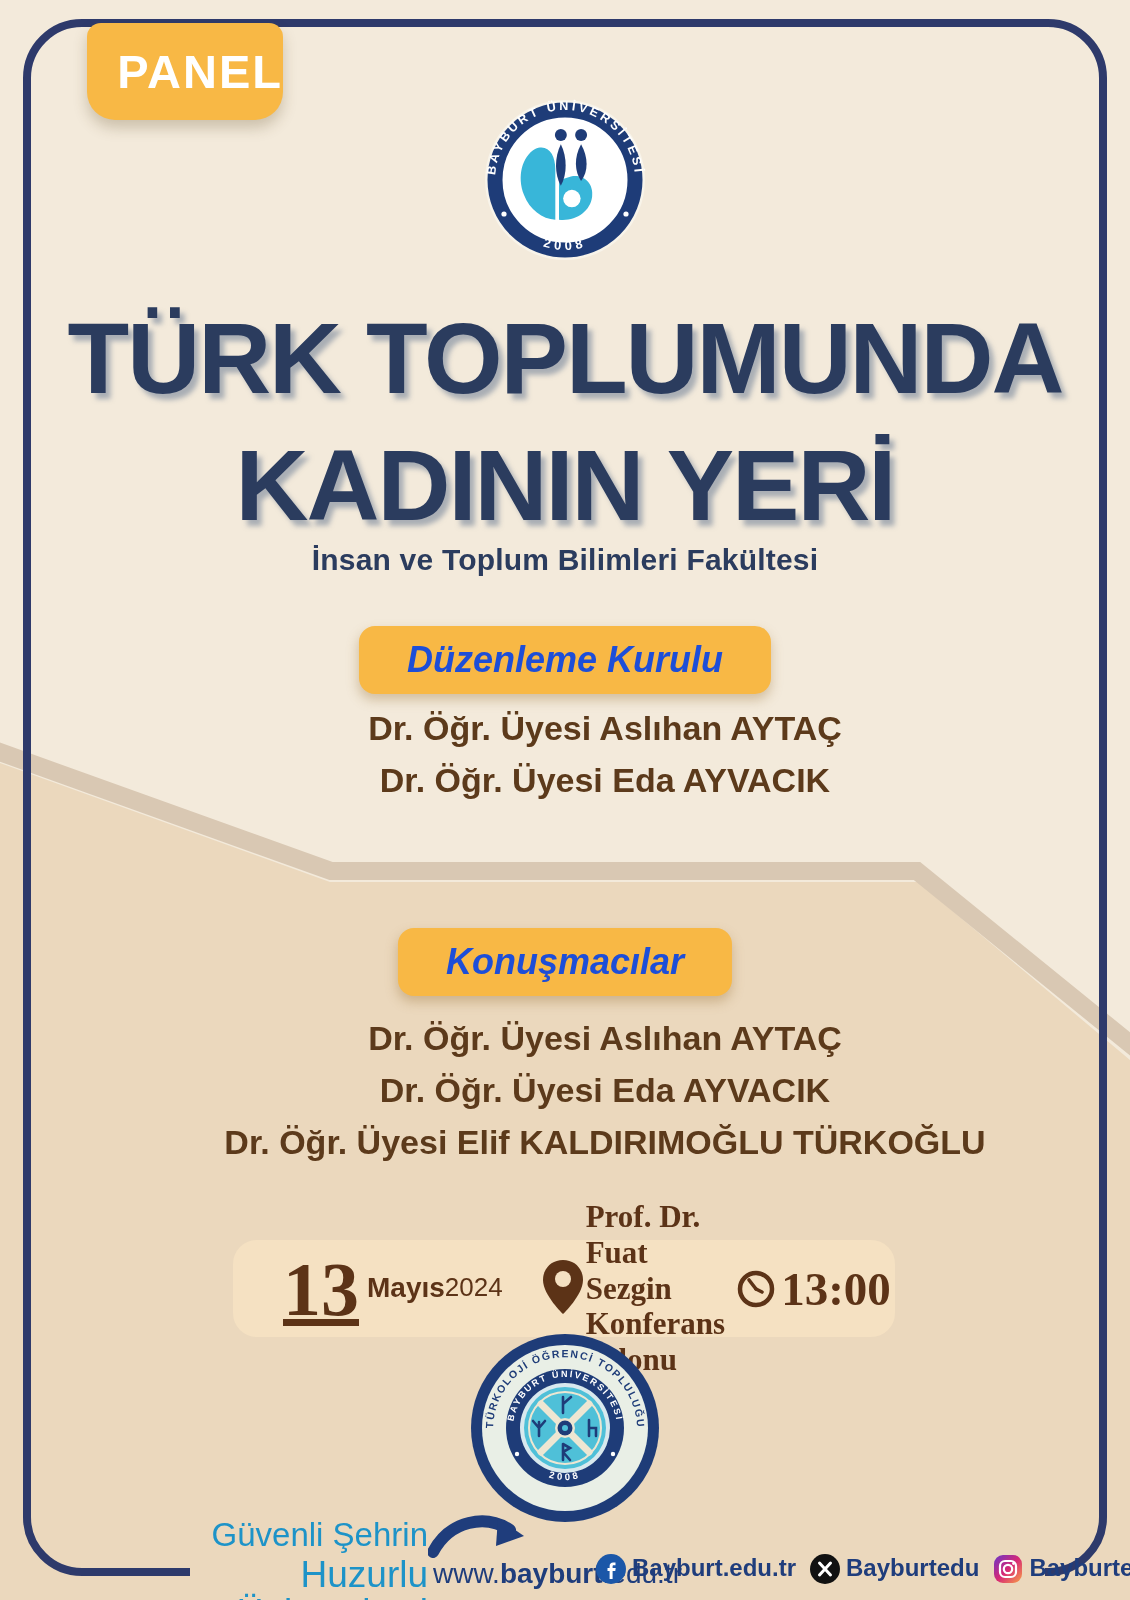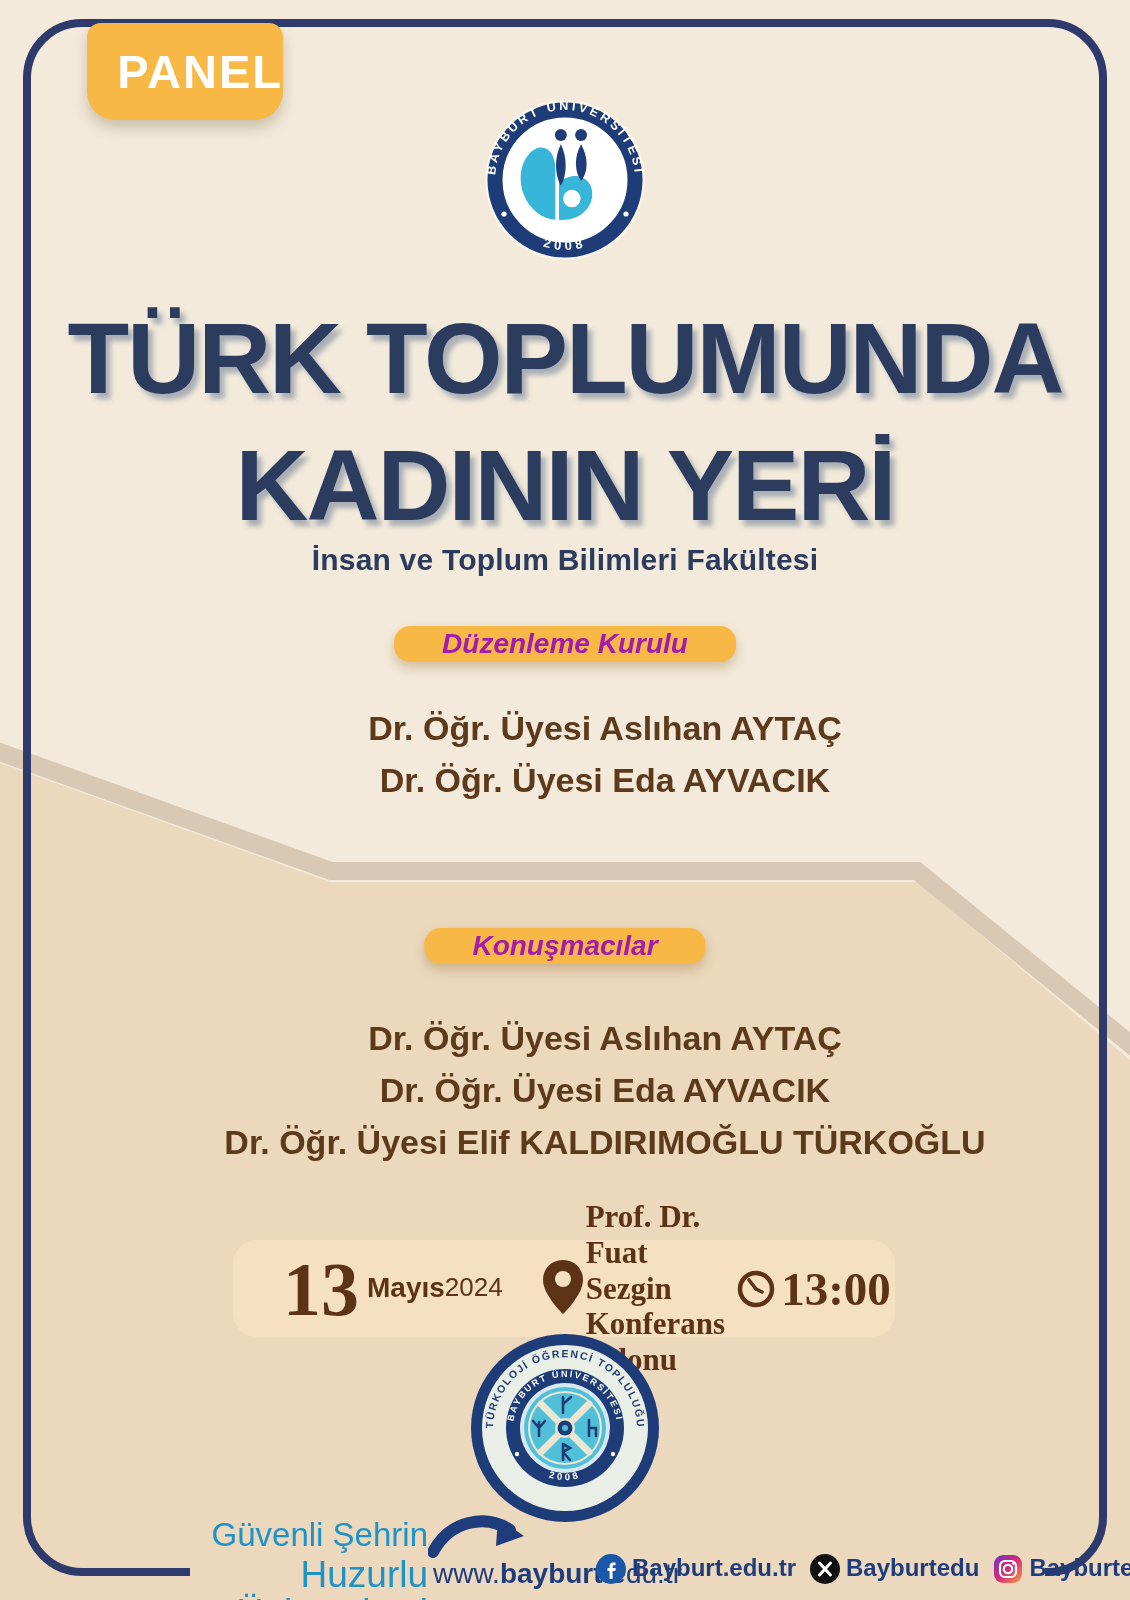--- a/index.html
+++ b/index.html
@@ -21,39 +21,39 @@
     position:absolute;top:295px;left:0;width:100%;text-align:center;
     color:#2B3C5E;font-weight:700;font-size:101px;line-height:1.26;letter-spacing:-2px;
     text-shadow:5px 6px 5px rgba(110,125,150,.55);
   }
   .subtitle{
     position:absolute;top:543px;left:0;width:100%;text-align:center;
     color:#2B3C5E;font-weight:700;font-size:30px;letter-spacing:0.2px;
   }
   .section-badge{
     position:absolute;left:50%;transform:translateX(-50%);
-    background:#F8B845;color:#a21caf;font-style:italic;font-weight:700;font-size:28px;
-    padding:2px 48px;border-radius:16px;white-space:nowrap;
+    background:#F8B845;color:#1d4ed8;font-style:italic;font-weight:700;font-size:36px;
+    padding:13px 48px;border-radius:16px;white-space:nowrap;
     box-shadow:0 6px 12px rgba(150,110,50,.35);
   }
   .badge-org{top:626px;}
   .badge-spk{top:928px;}
   .name-list{
     position:absolute;left:0;width:100%;text-align:center;
     color:#5C3A1B;font-weight:700;font-size:34px;line-height:1.53;padding-left:40px;
   }
   .names-org{top:702px;}
   .names-spk{top:1012px;}
   
   .datebar{
     position:absolute;left:233px;top:1240px;width:662px;height:97px;
     background:#F5E1C2;border-radius:24px;display:flex;align-items:center;
     padding:0 24px;box-sizing:border-box;color:#5C3317;
   }
-  .day-num{font-family:"Liberation Serif",serif;font-weight:700;font-size:76px;line-height:1;margin:0 8px 0 26px;}
+  .day-num{font-family:"Liberation Serif",serif;font-weight:700;font-size:76px;line-height:1;margin:0 8px 0 26px;text-decoration:underline;}
   .my-col{display:flex;justify-content:center;line-height:1.1;}
   .month{font-weight:700;font-size:28px;}
   .year{font-weight:400;font-size:26px;}
   .venue-col{display:flex;flex-direction:column;margin-left:1px;line-height:1.15;
     font-family:"Liberation Serif",serif;font-weight:700;font-size:31px;}
   .time{font-family:"Liberation Serif",serif;font-weight:700;font-size:47px;margin-left:4px;}
   .pin-wrap{margin-left:38px;}
   .clock-wrap{margin-left:10px;display:flex;align-items:center;}
   .logo-bottom{position:absolute;left:470px;top:1333px;width:190px;height:190px;}
   

